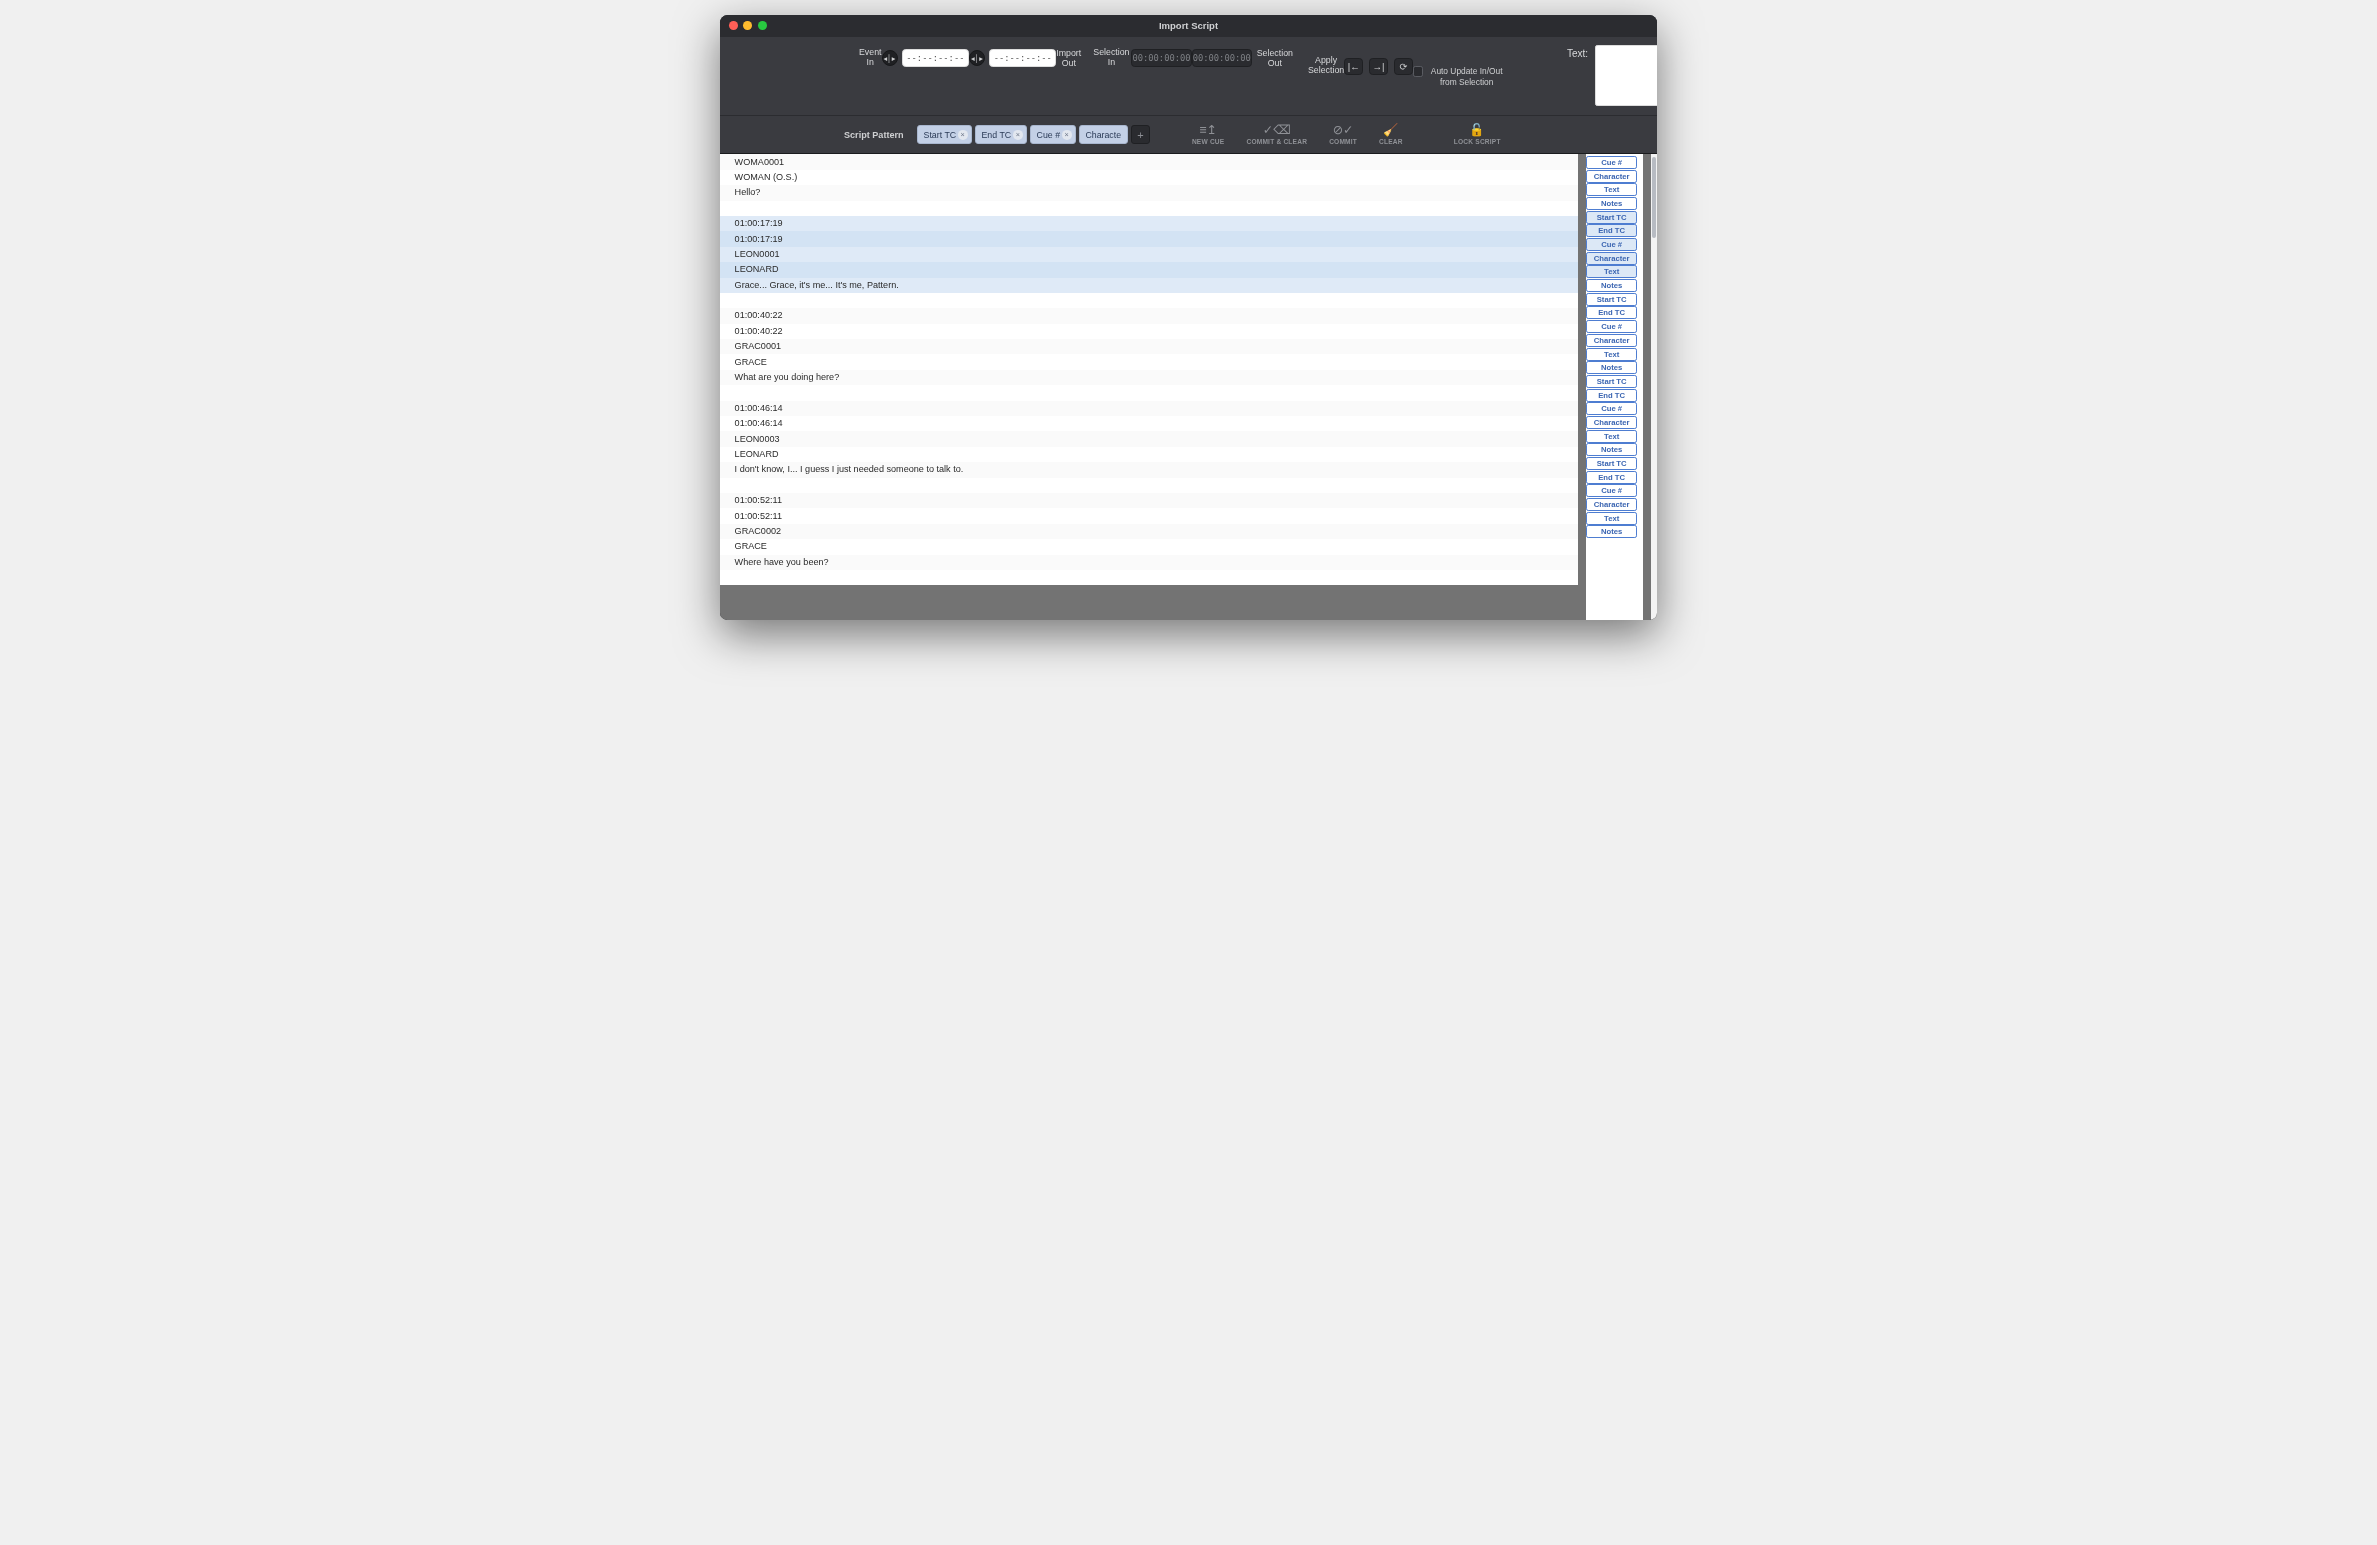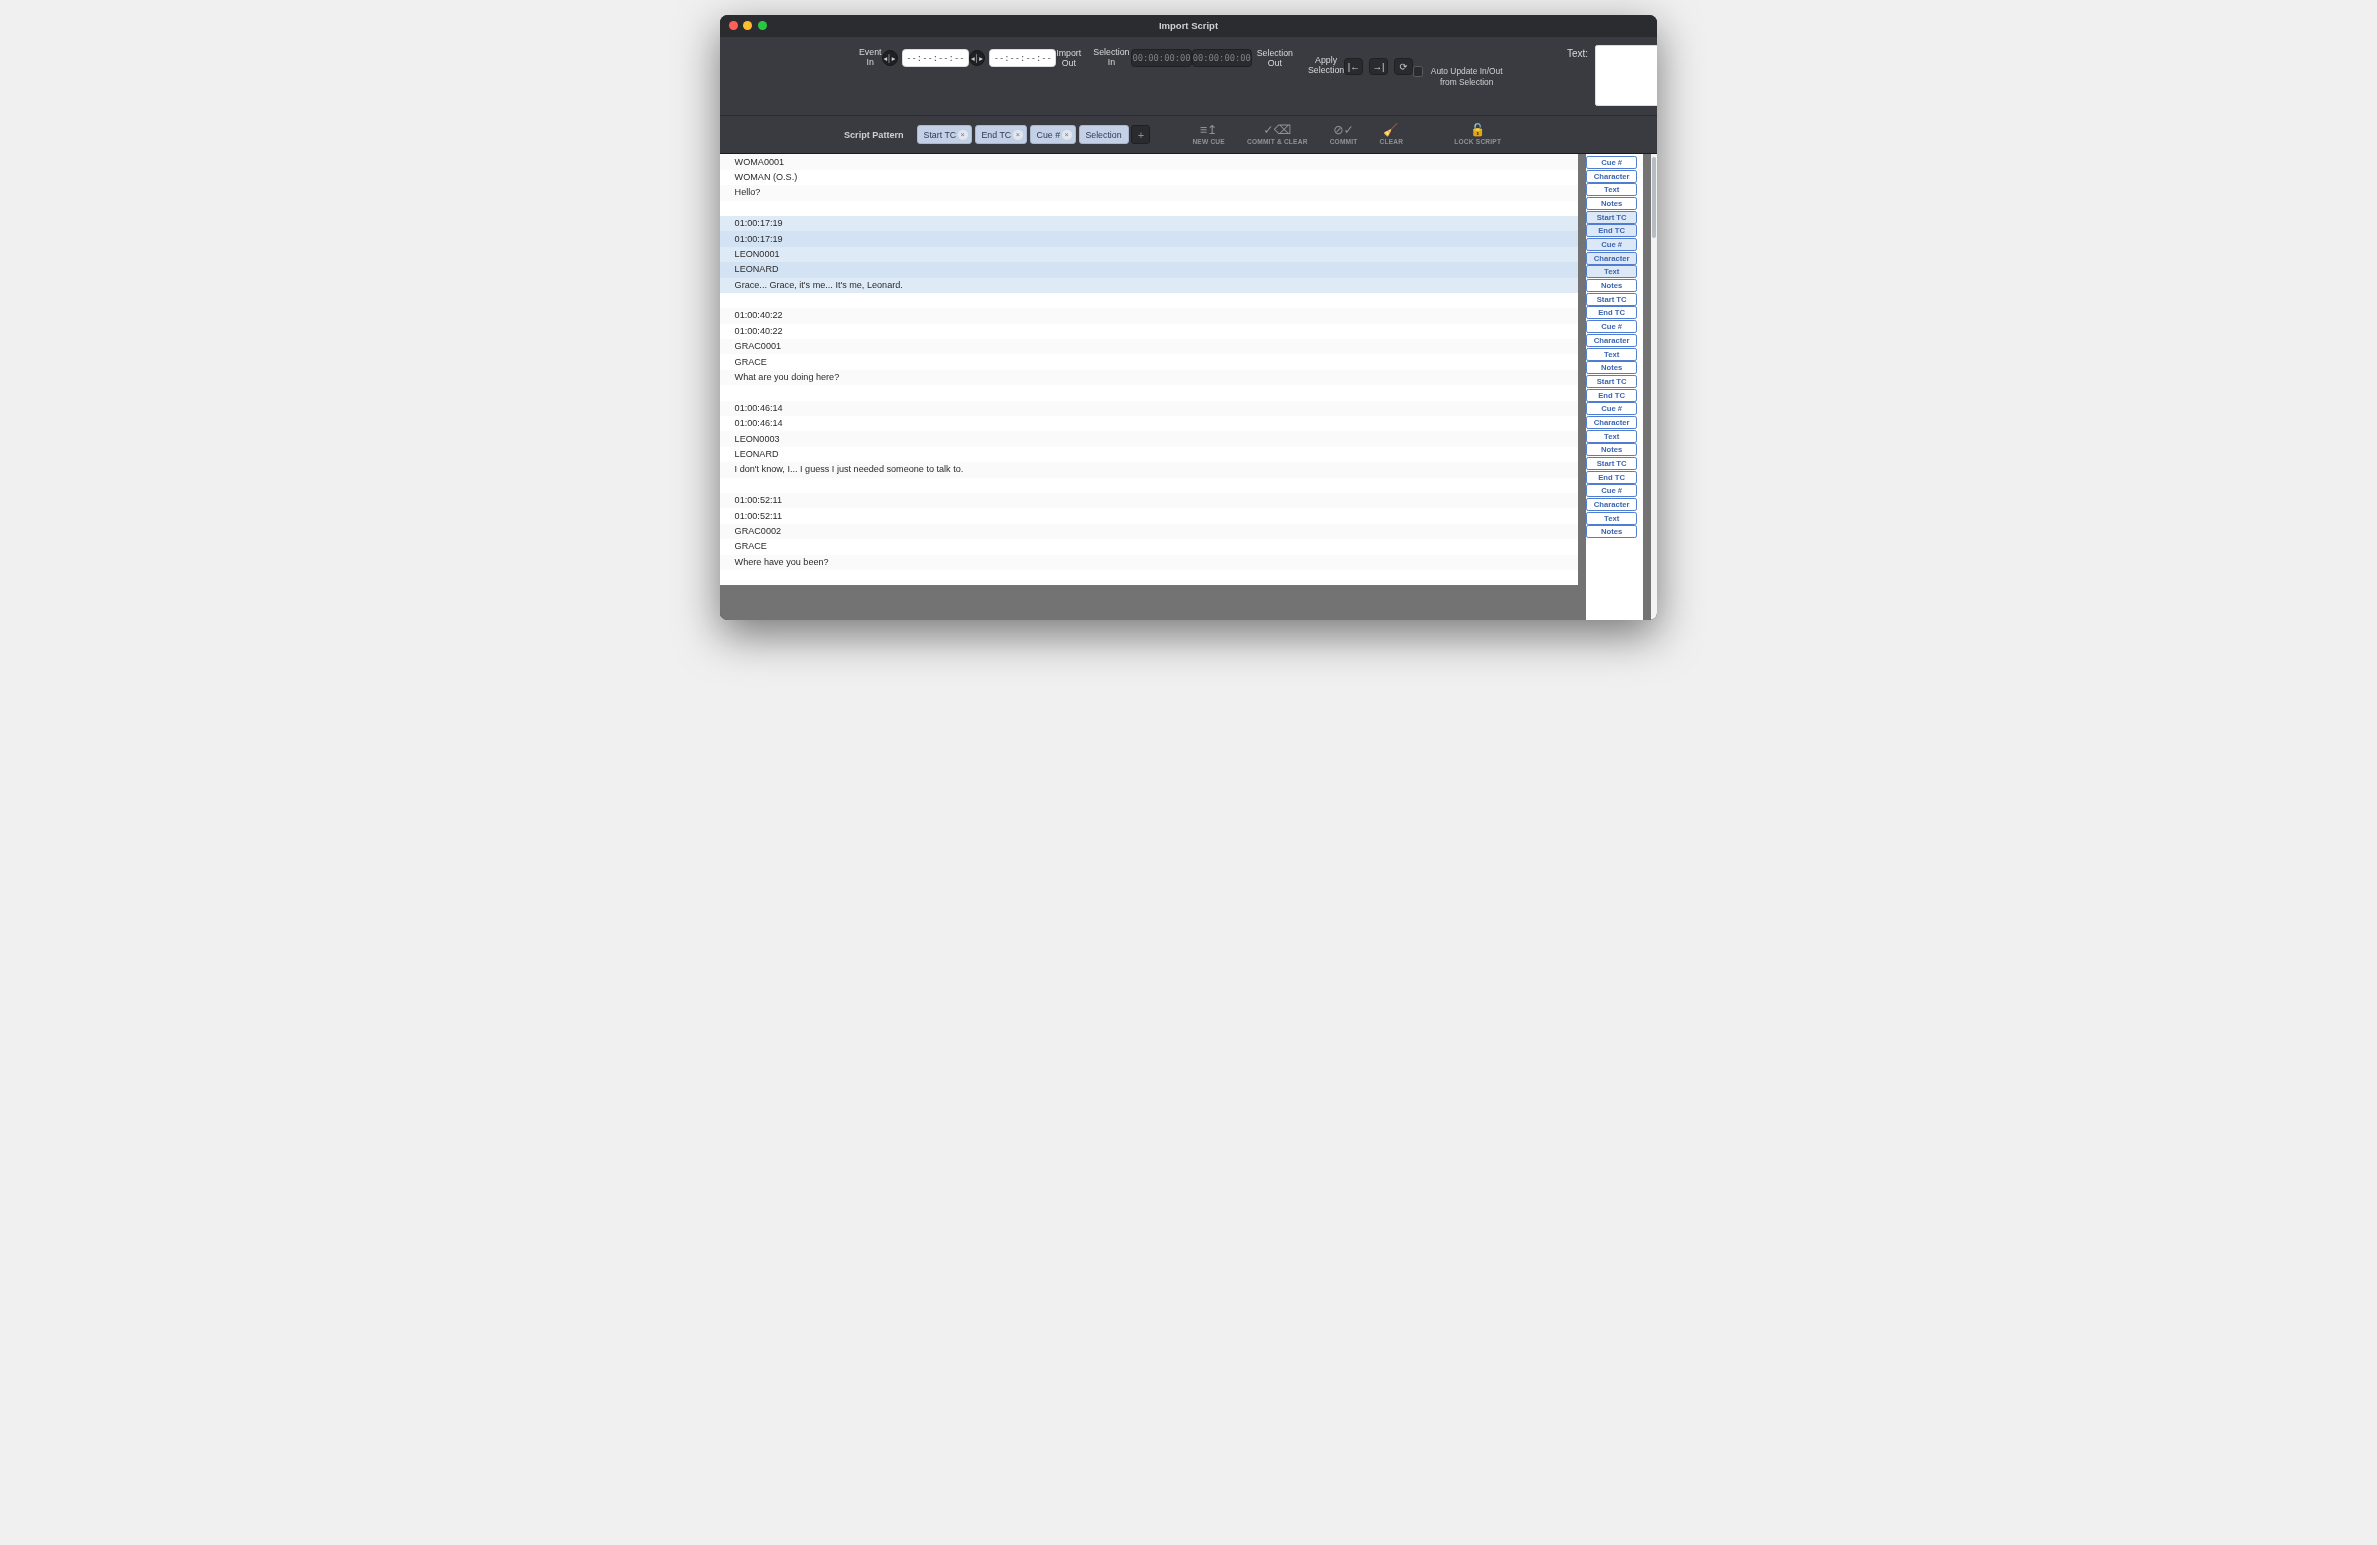--- a/index.html
+++ b/index.html
@@ -269,21 +269,21 @@
         </div>
       <div class="chip">
           <span>End TC</span>
           <span class="x">×</span>
         </div>
       <div class="chip">
           <span>Cue #</span>
           <span class="x">×</span>
         </div>
       <div class="chip char">
-          <span>Selection</span>
+          <span>Characte</span>
         </div>
       <div class="add-chip">
           <span>+</span>
         </div>
     </div>
 
     <div class="cmd-buttons">
       <div class="cmd-btn">
         <div class="ico">≡↥</div>
         <div class="lbl">NEW CUE</div>
@@ -311,21 +311,21 @@
   <div class="script-area">
     <div class="lines zebra" id="lines">
         <div class="line">WOMA0001</div>
         <div class="line">WOMAN (O.S.)</div>
         <div class="line">Hello?</div>
         <div class="line"></div>
         <div class="line sel-a">01:00:17:19</div>
         <div class="line sel-b">01:00:17:19</div>
         <div class="line sel-a">LEON0001</div>
         <div class="line sel-b">LEONARD</div>
-        <div class="line sel-a">Grace... Grace, it's me... It's me, Leonard.</div>
+        <div class="line sel-a">Grace... Grace, it's me... It's me, Pattern.</div>
         <div class="line"></div>
         <div class="line">01:00:40:22</div>
         <div class="line">01:00:40:22</div>
         <div class="line">GRAC0001</div>
         <div class="line">GRACE</div>
         <div class="line">What are you doing here?</div>
         <div class="line"></div>
         <div class="line">01:00:46:14</div>
         <div class="line">01:00:46:14</div>
         <div class="line">LEON0003</div>

